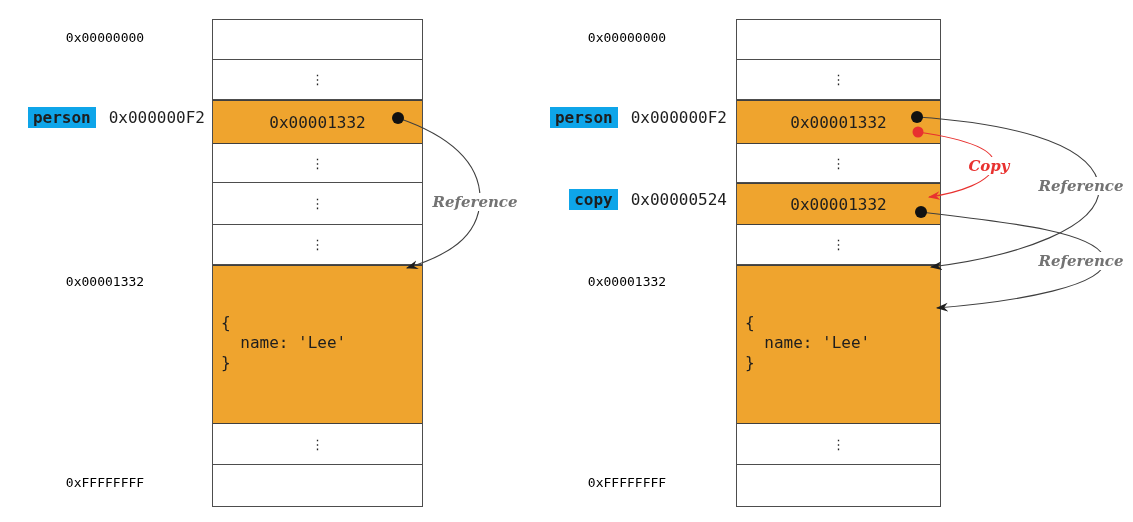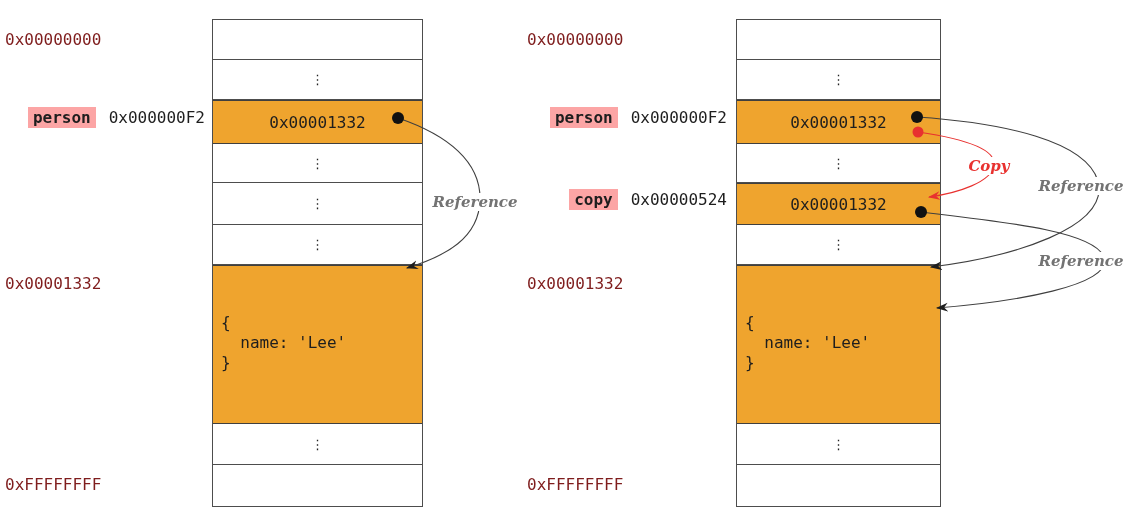--- a/index.html
+++ b/index.html
@@ -16,28 +16,28 @@
   .row:last-child{border-bottom:none;}
   .row.orange{background:#efa42e;border-top:1px solid #3f3f3f;border-bottom:1px solid #3f3f3f;}
   .row .cellval{font-size:16px;letter-spacing:0;}
   .dots{font-size:13px;color:#222;line-height:1;}
   .bigblock{background:#efa42e;border-top:1px solid #3f3f3f;border-bottom:1px solid #3f3f3f;
             display:block;}
   .bigblock pre{margin:47px 0 0 8px;font-family:"DejaVu Sans Mono",monospace;
                 font-size:16px;line-height:20px;color:#1e1e1e;}
 
   
-  .addr{position:absolute;width:200px;text-align:left;font-size:16px;color:#7f1d1d;white-space:nowrap;}
+  .addr{position:absolute;width:200px;text-align:center;font-size:13px;color:#000000;white-space:nowrap;}
   .addr.lcol{left:5px;}
   .addr.rcol{left:527px;}
   .varline{position:absolute;width:220px;display:flex;justify-content:flex-end;
            align-items:center;gap:13px;font-size:16px;white-space:nowrap;}
   .varline.lcol{left:-15px;}
   .varline.rcol{left:507px;}
-  .hl{background:#fca5a5;font-weight:bold;padding:1px 5px;}
+  .hl{background:#0ea5e9;font-weight:bold;padding:1px 5px;}
 
   
   .annot{position:absolute;transform:translate(-50%,-50%);
          font-family:"DejaVu Serif",serif;font-style:italic;font-weight:bold;
          font-size:15px;color:#737373;background:#ffffff;padding:0 3px;white-space:nowrap;}
   .annot.red{color:#e8312f;}
 
   svg.overlay{position:absolute;left:0;top:0;pointer-events:none;}
 </style>
 </head>

